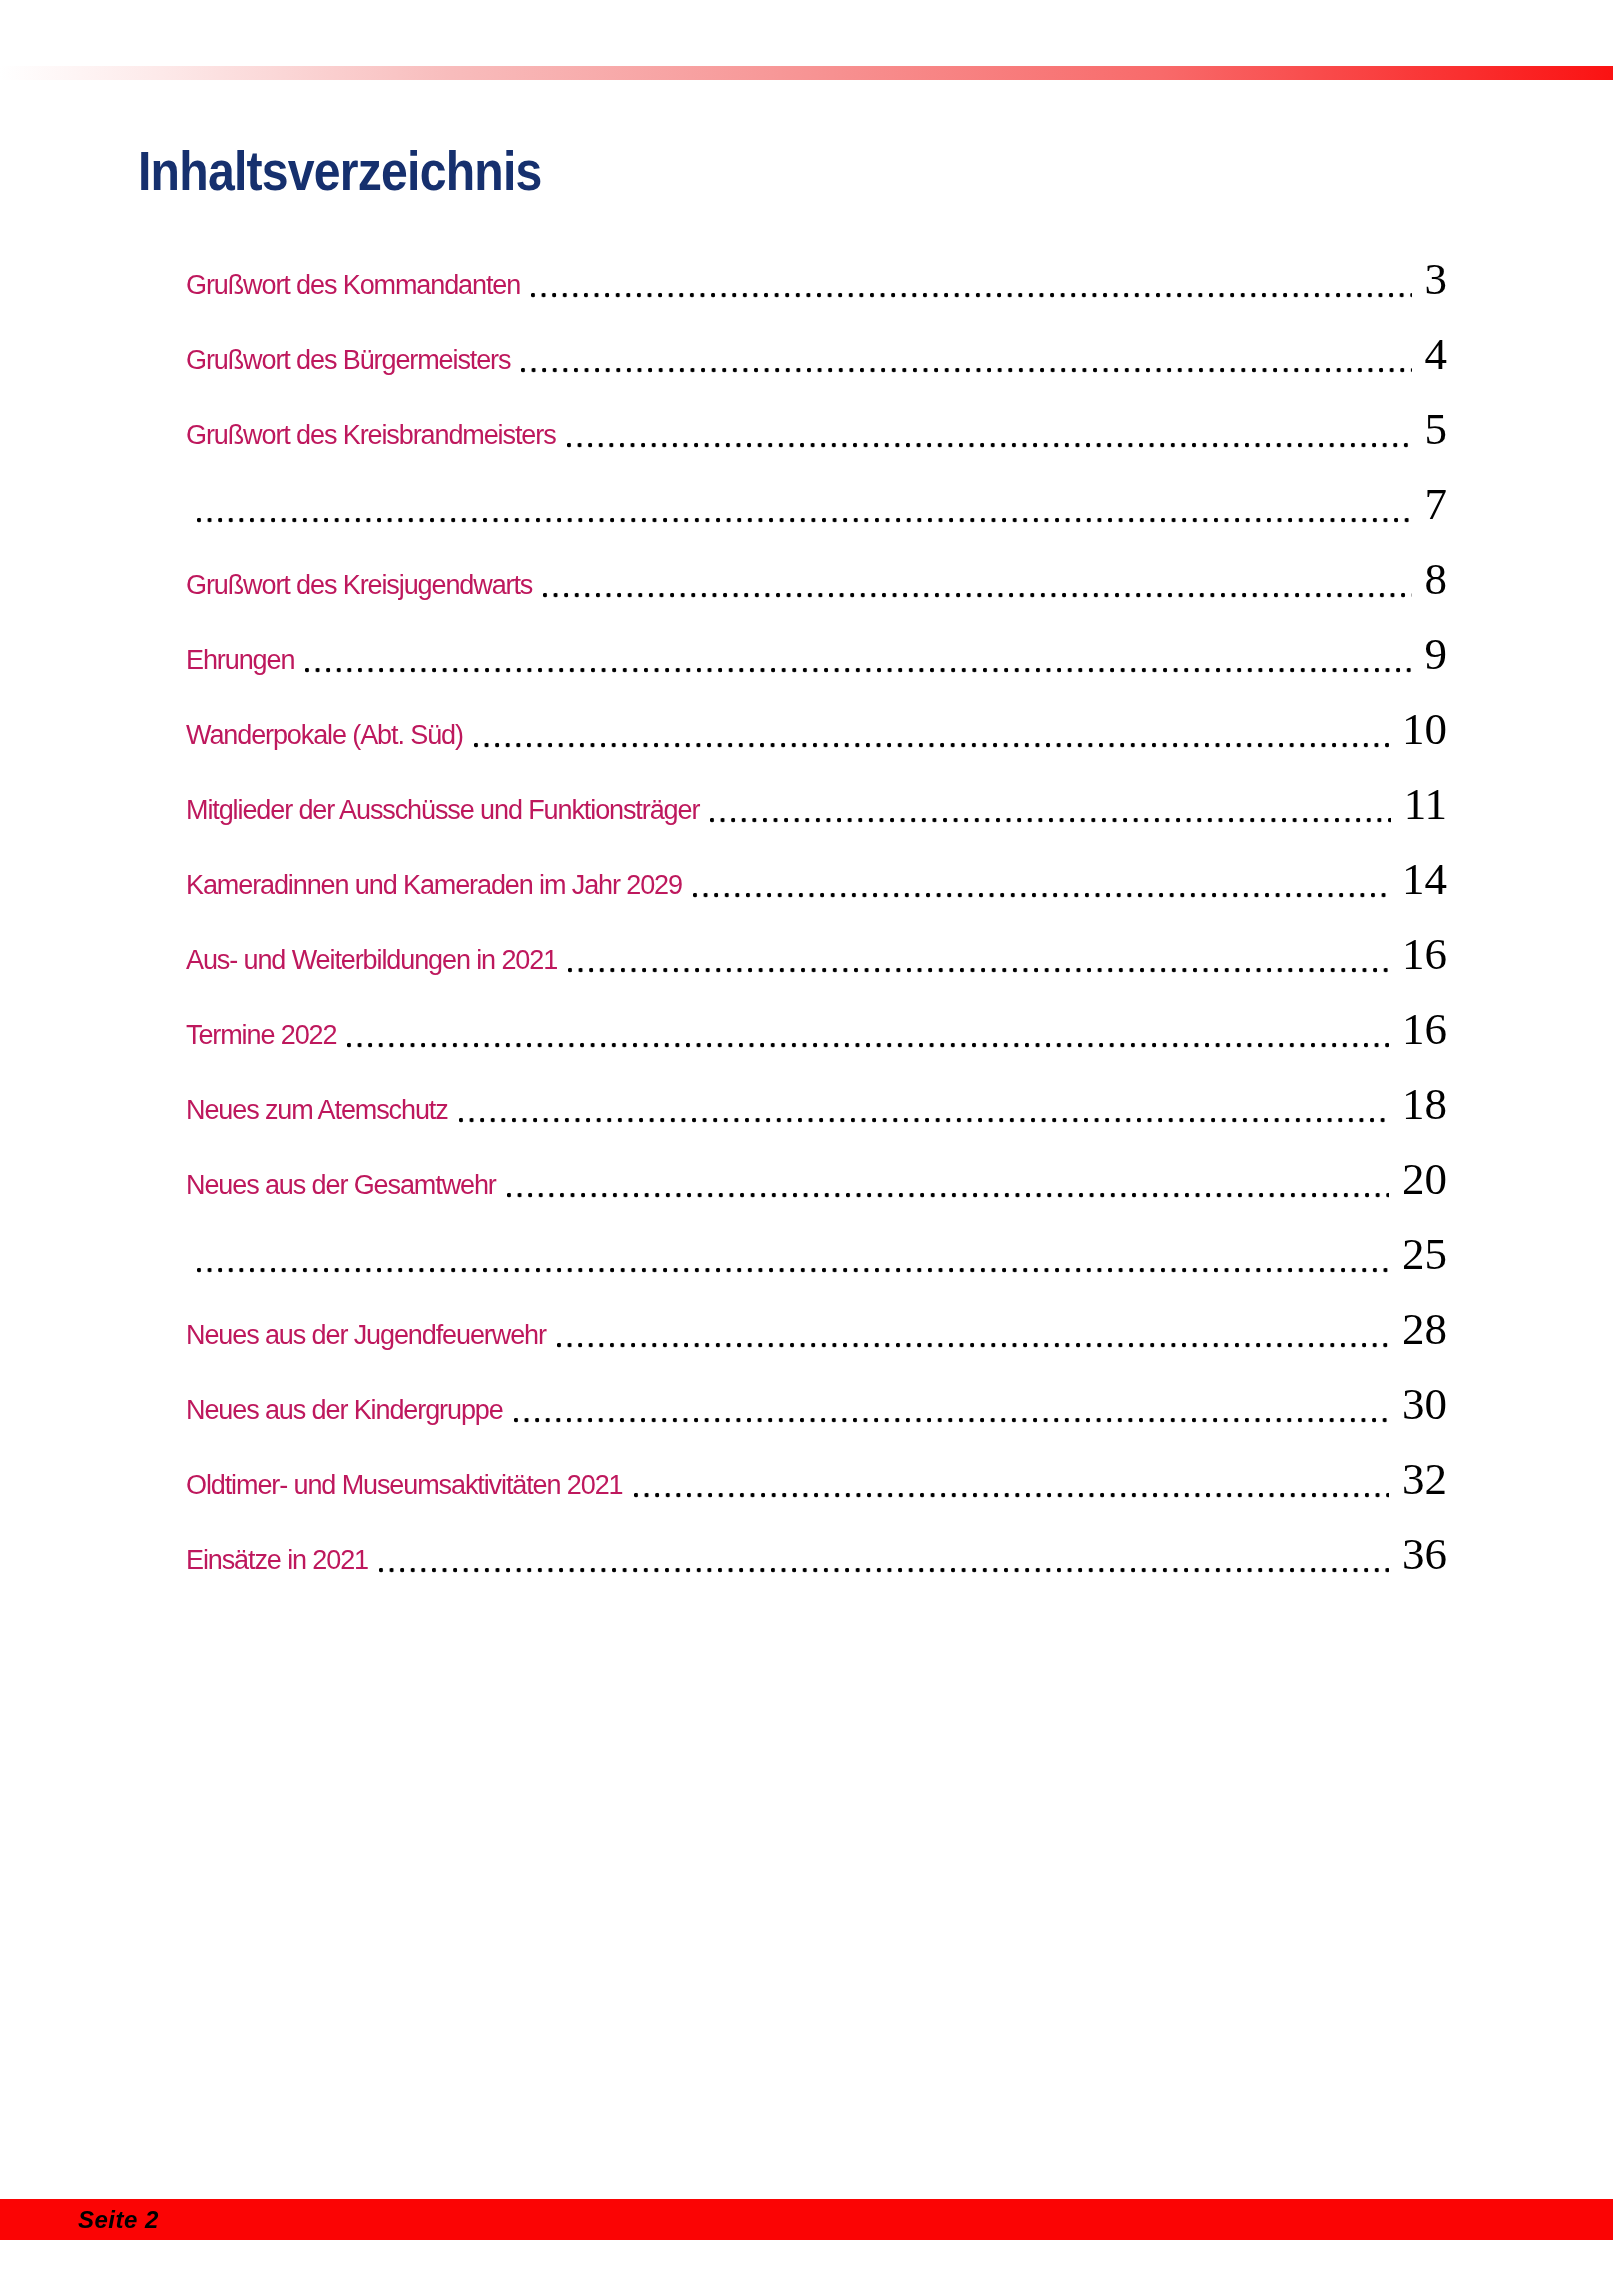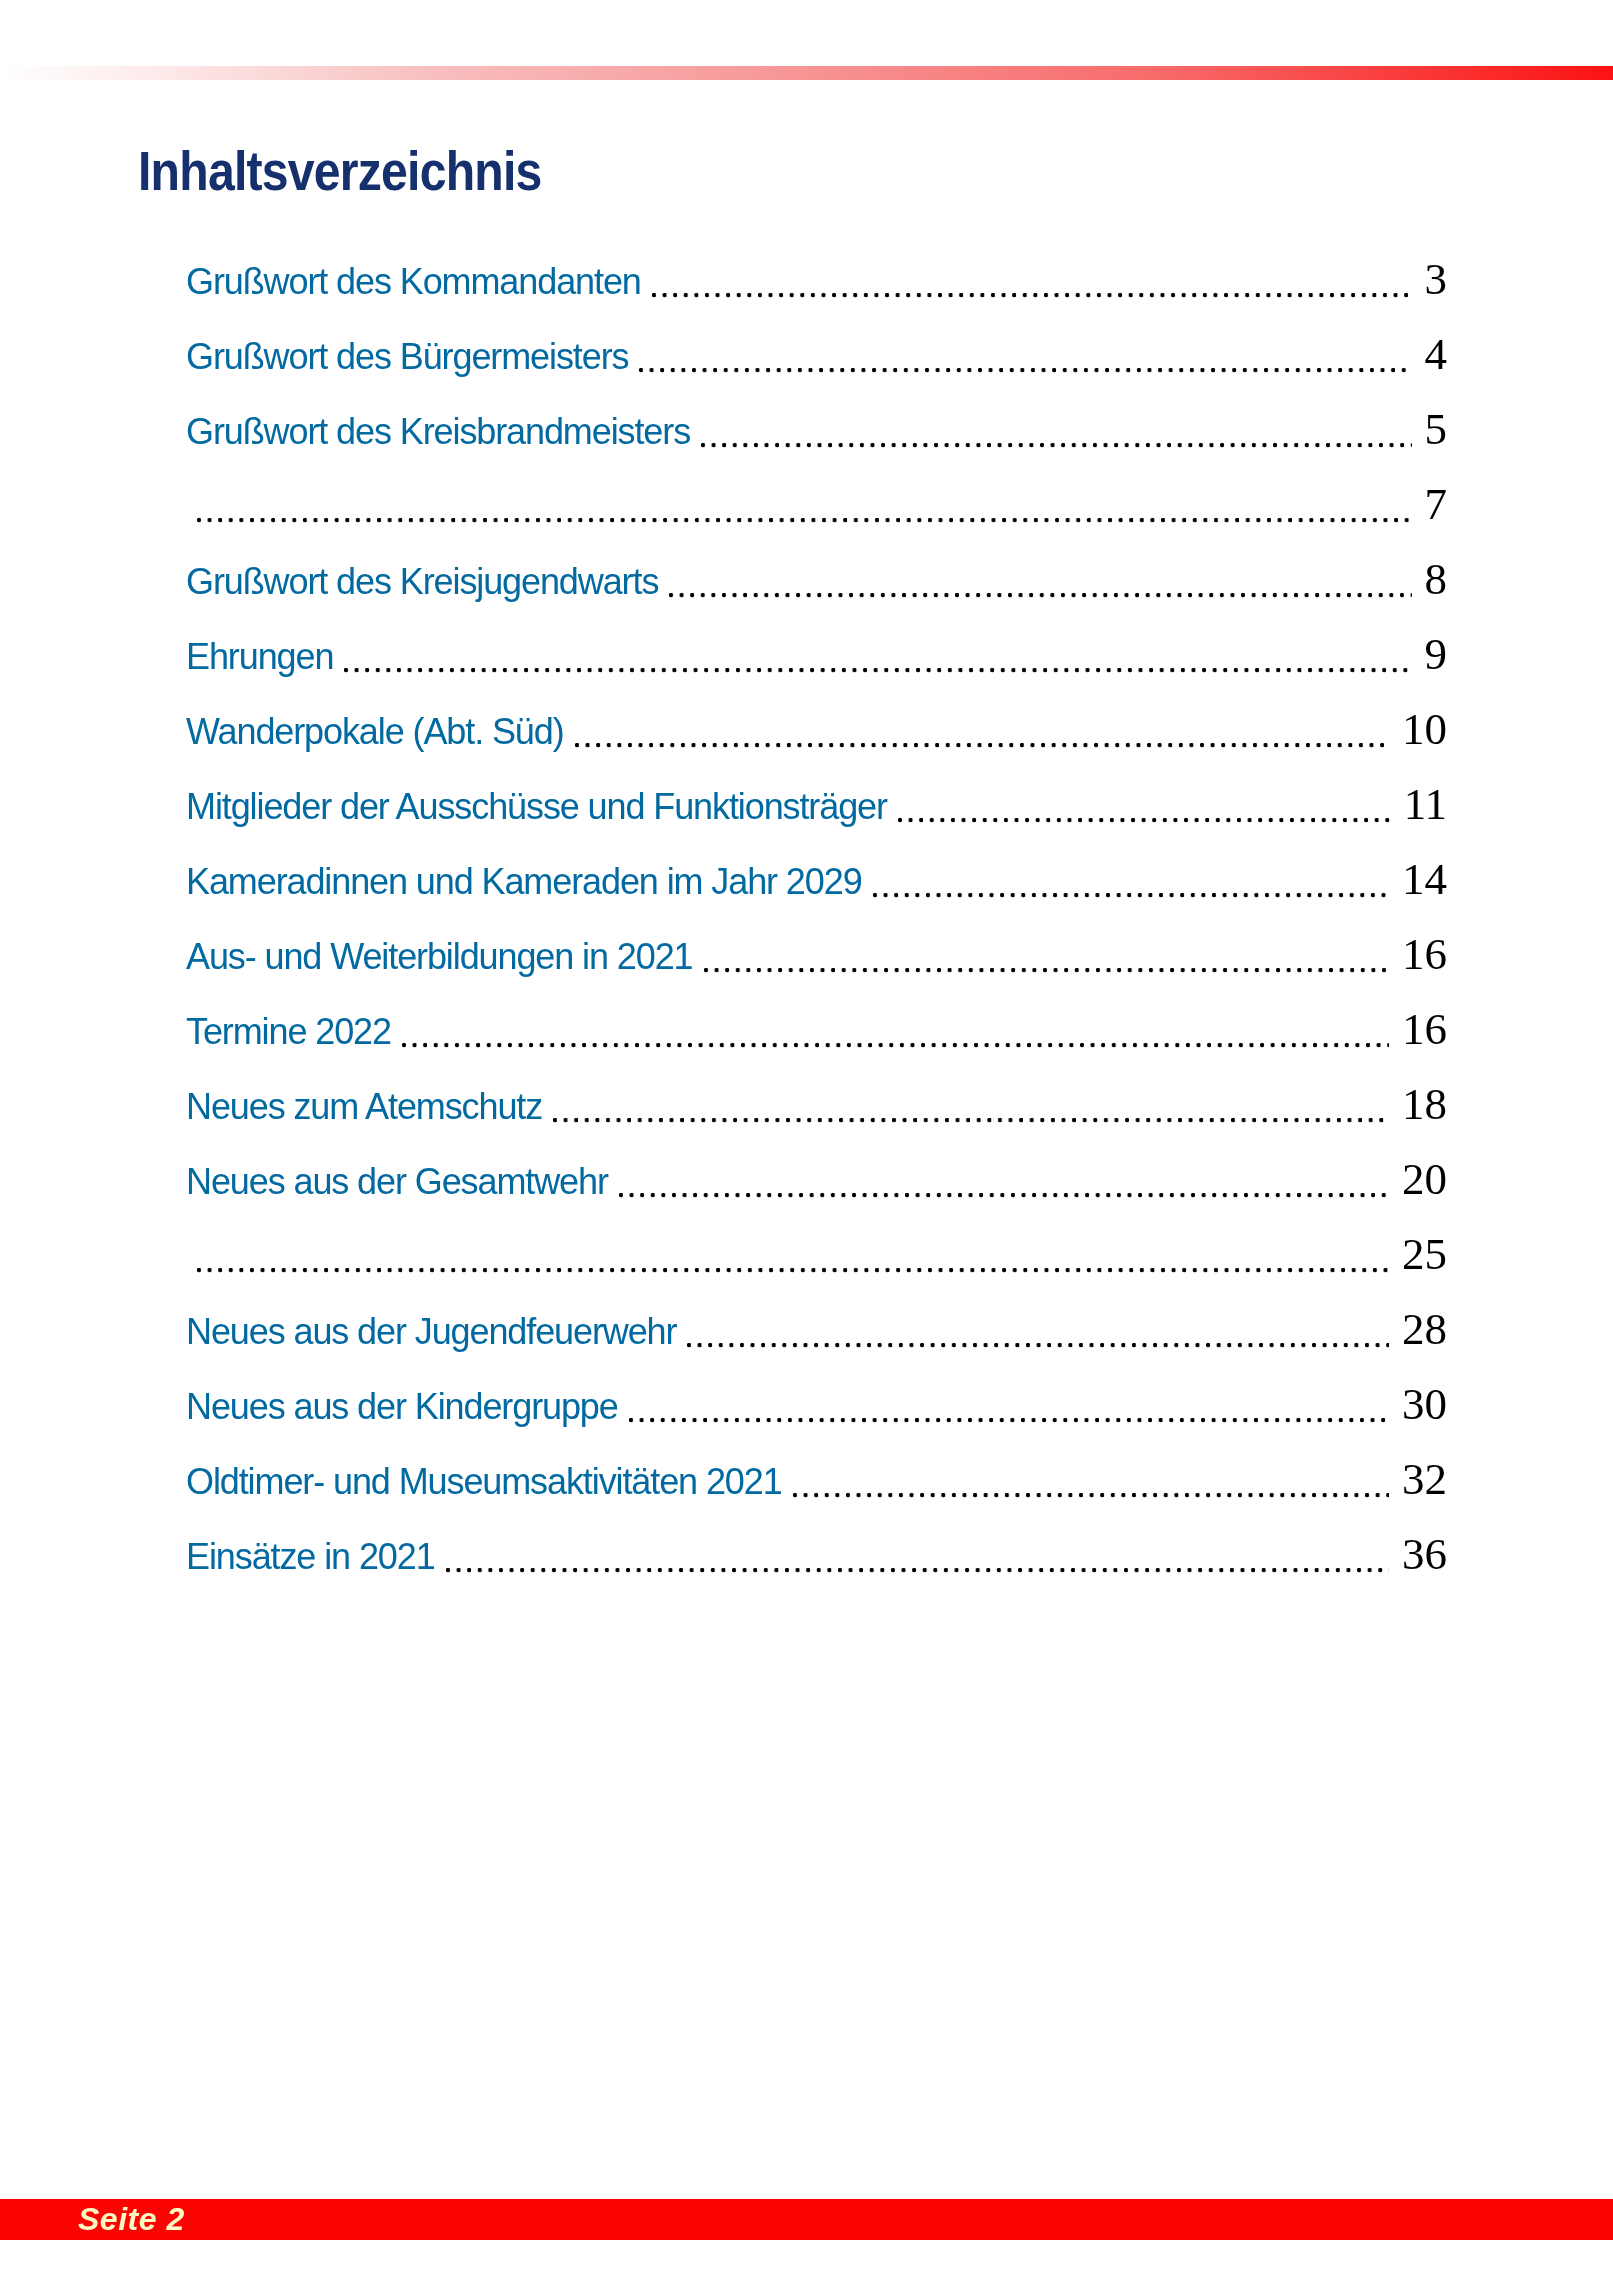--- a/index.html
+++ b/index.html
@@ -51,23 +51,23 @@
     width: 1261px;
   }
   .toc-row {
     display: flex;
     align-items: baseline;
     height: 75px;
   }
   .toc-title {
     flex: 0 0 auto;
     line-height: 75px;
-    font-size: 36px;
+    font-size: 27px;
     letter-spacing: -1.1px;
-    color: #0369a1;
+    color: #be185d;
     white-space: nowrap;
   }
   .toc-dots {
     flex: 1 1 auto;
     align-self: stretch;
     margin: 0 13px 0 11px;
     background-image: radial-gradient(circle at 2px 2.8px, #000 1.8px, rgba(0,0,0,0) 2.4px);
     background-size: 10.6px 5.5px;
     background-repeat: repeat-x;
     background-position: left 0px bottom 19.4px;
@@ -87,24 +87,24 @@
     left: 0;
     top: 2199px;
     width: 100%;
     height: 41px;
     background: #fb0404;
     display: flex;
     align-items: center;
   }
   .footer-label {
     margin-left: 78px;
-    color: #fef9c3;
+    color: #000000;
     font-style: italic;
     font-weight: bold;
-    font-size: 32px;
+    font-size: 24px;
     letter-spacing: 0.5px;
   }
 </style>
 </head>
 <body>
 
 <div class="top-bar"></div>
 
 <h1 class="heading">Inhaltsverzeichnis</h1>
 

